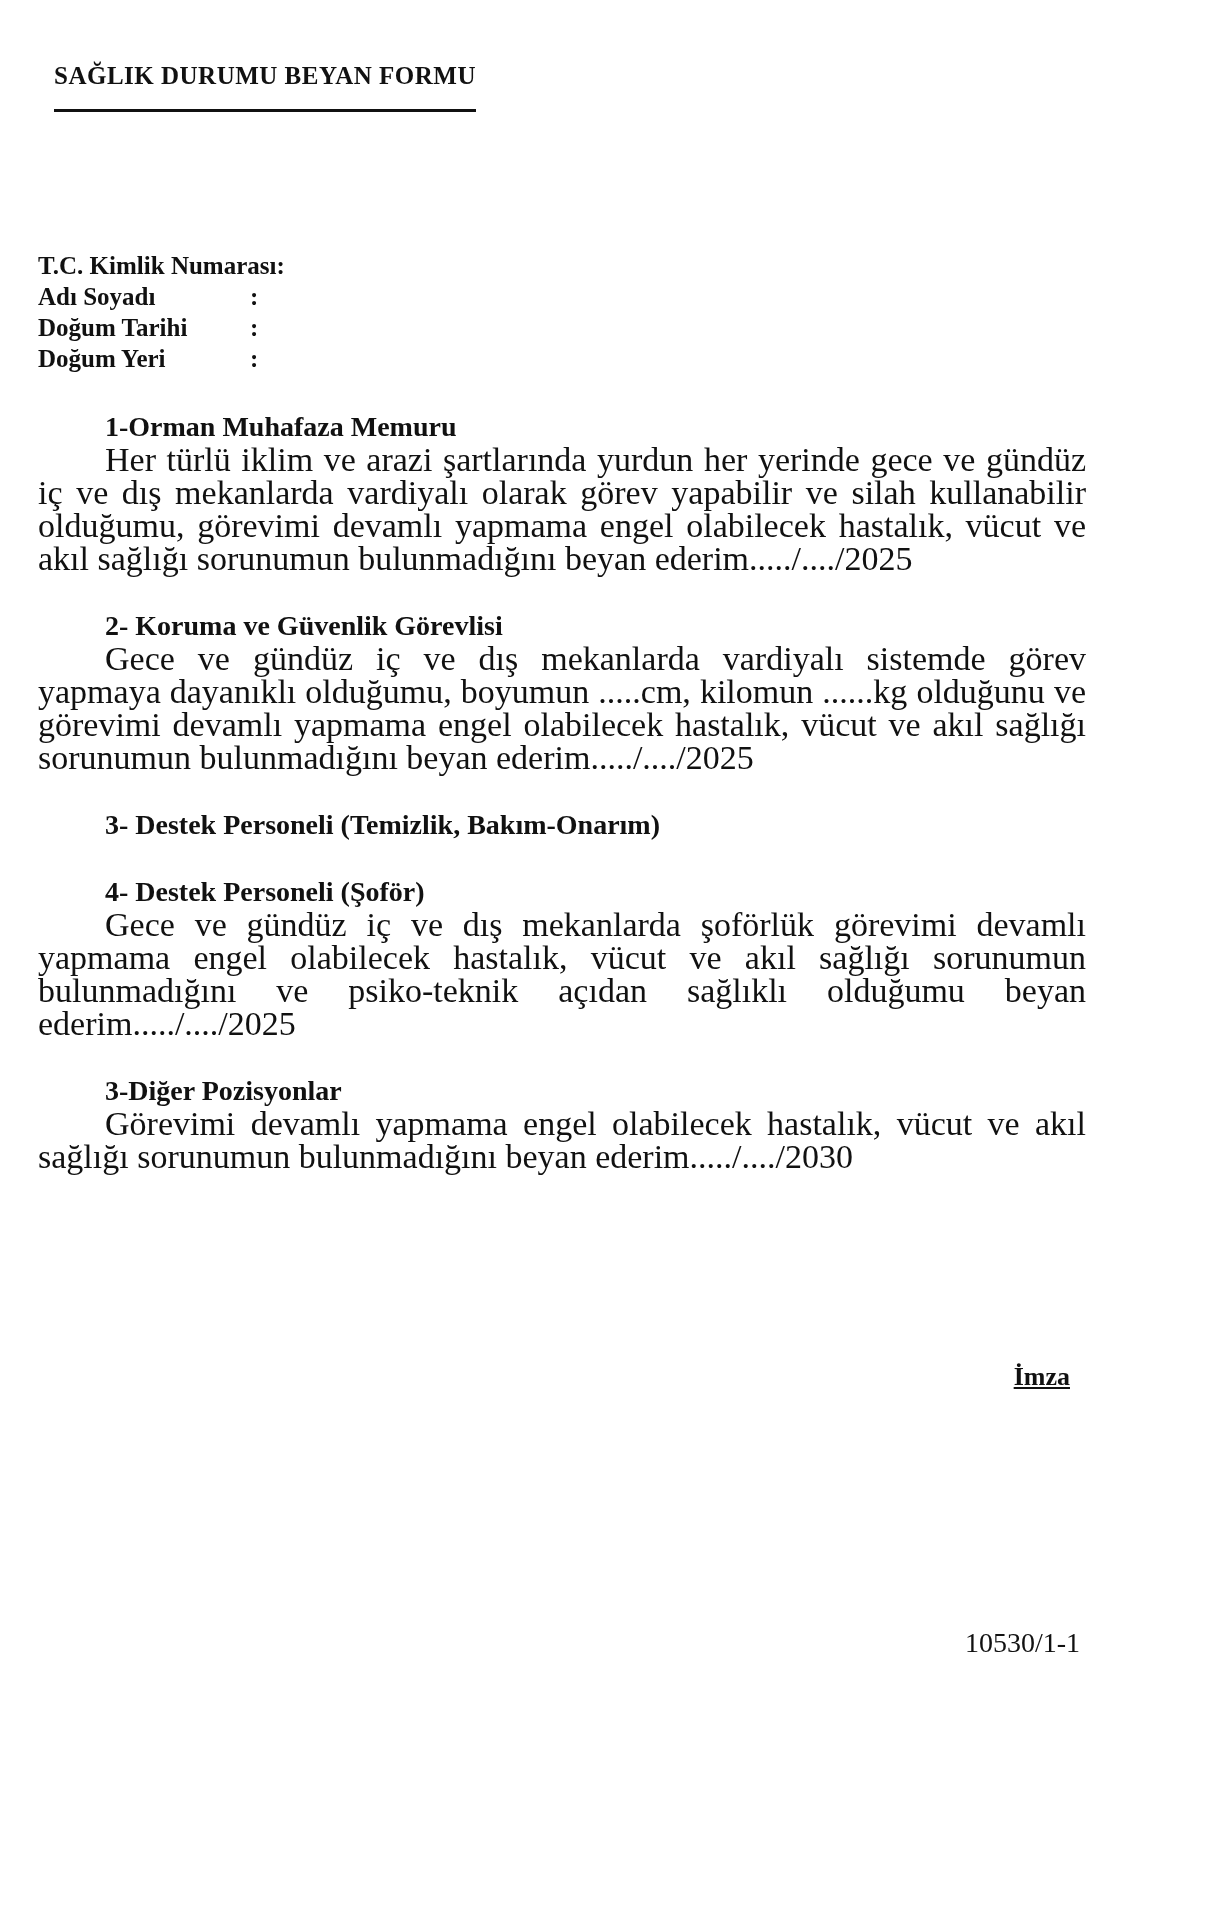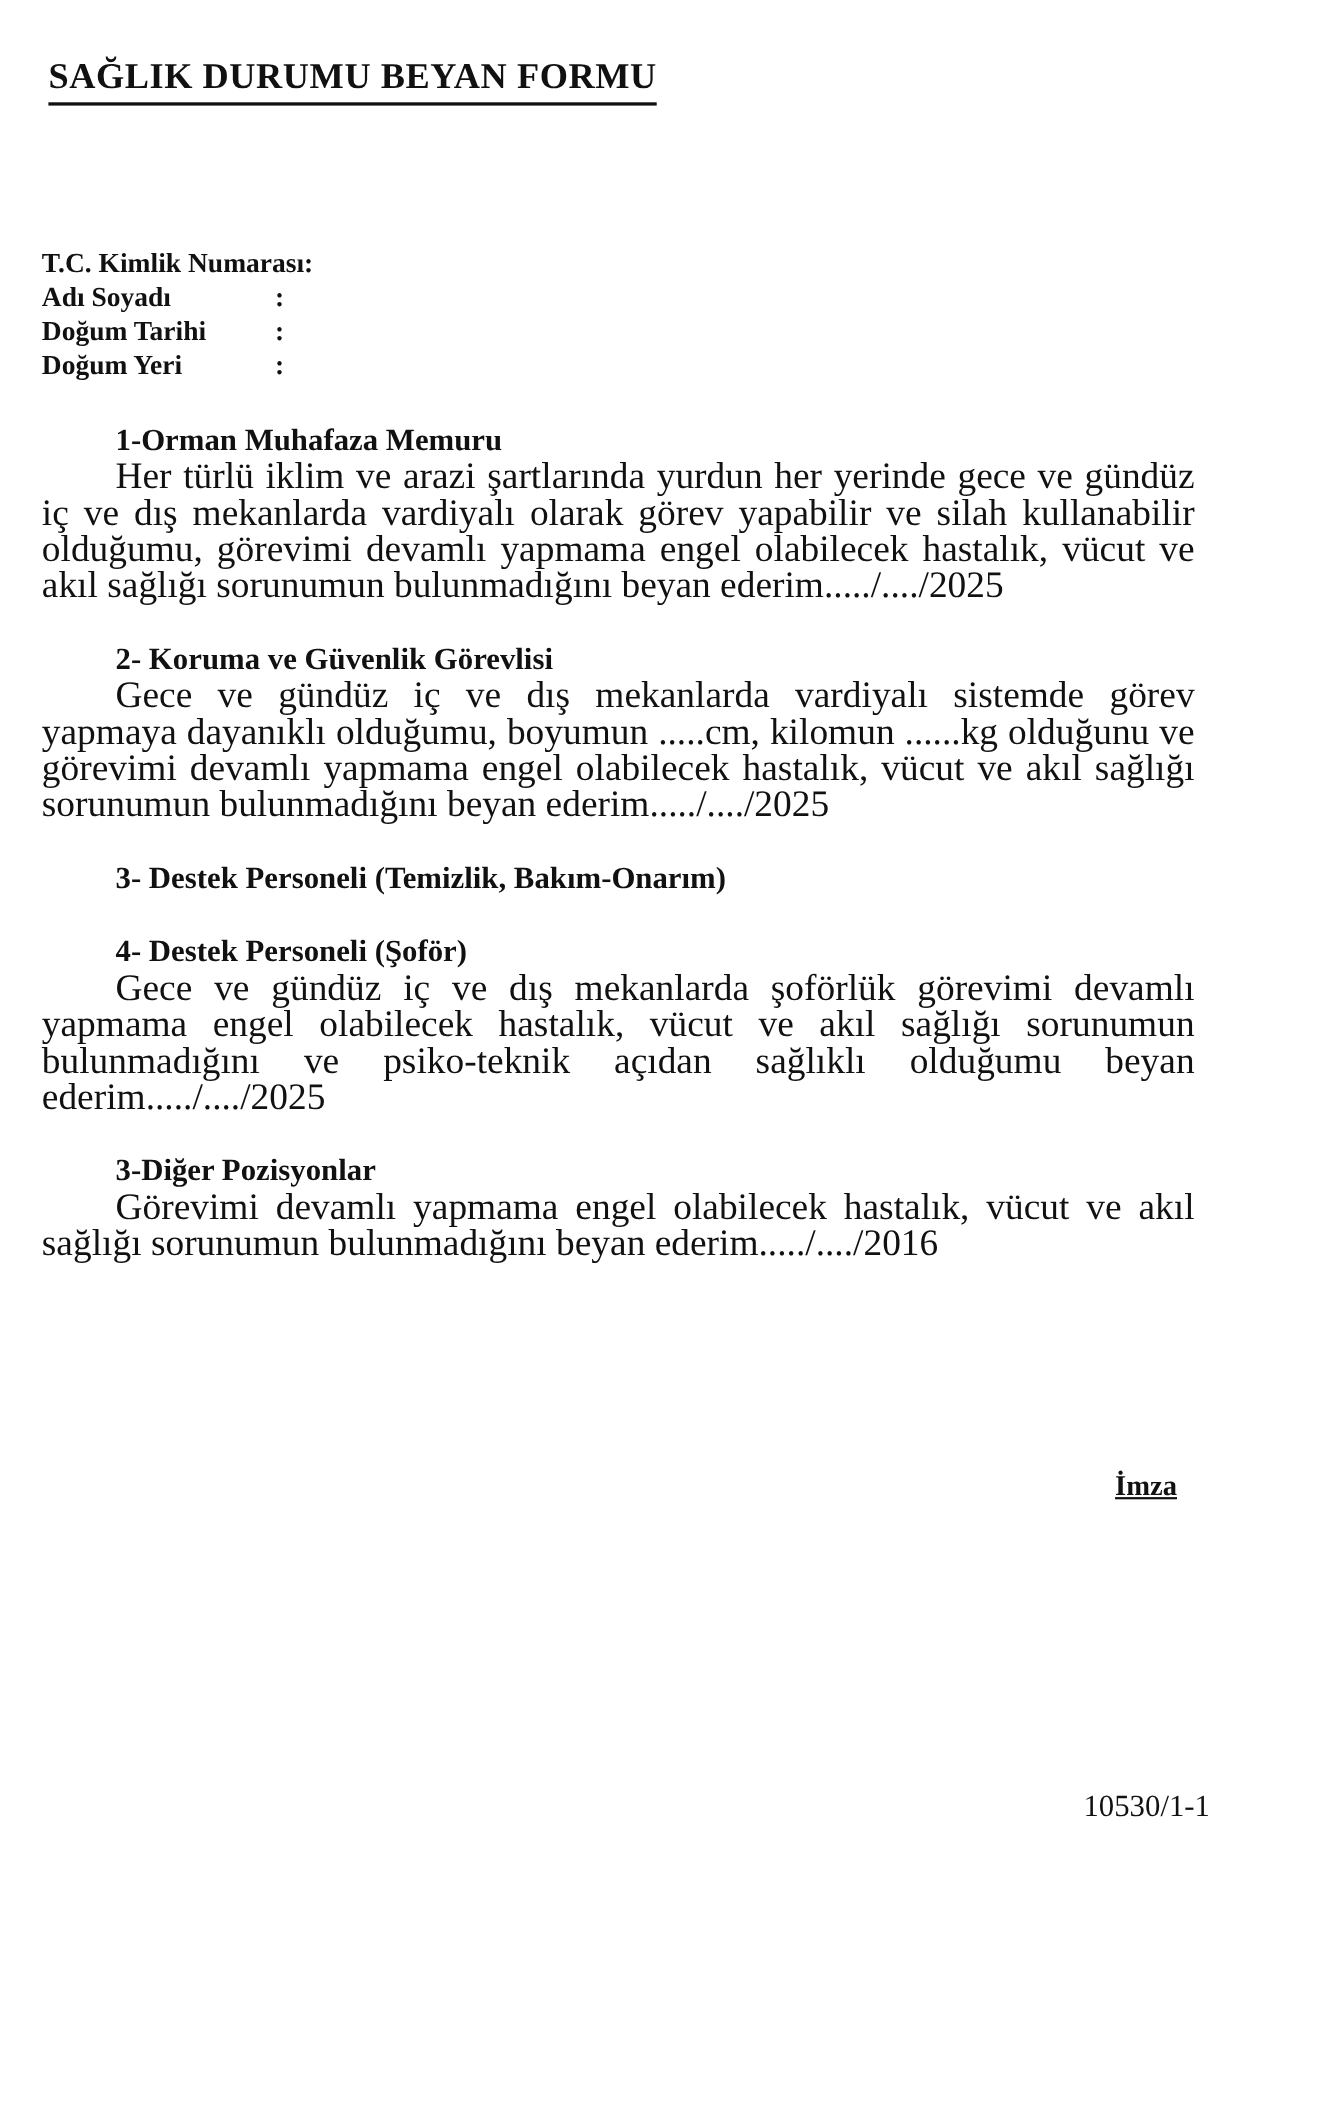--- a/index.html
+++ b/index.html
@@ -14,26 +14,26 @@
     height: 1920px;
     box-sizing: border-box;
     background: #ffffff;
     color: #111111;
     font-family: "Liberation Serif", "DejaVu Serif", serif;
     padding: 46px 134px 0 38px;
     overflow: hidden;
   }
   .doc-title {
     display: inline-block;
-    font-size: 33px;
+    font-size: 25px;
     font-weight: bold;
     letter-spacing: 0.5px;
     border-bottom: 3px solid #111111;
-    padding-bottom: 4px;
-    margin: 6px;
+    padding-bottom: 19px;
+    margin: 16px;
   }
   .fields {
     margin-top: 122px;
   }
   .field-row {
     font-size: 25px;
     font-weight: bold;
     line-height: 31px;
     white-space: nowrap;
   }
@@ -75,21 +75,21 @@
     margin-top: 188px;
     text-align: right;
     padding-right: 16px;
     font-size: 26px;
     font-weight: bold;
     line-height: 32px;
     text-decoration: underline;
   }
   .footer-code {
     position: absolute;
-    right: 120px;
+    right: 140px;
     top: 1626px;
     font-size: 28px;
     line-height: 34px;
     font-weight: normal;
     text-align: center;
   }
 </style>
 </head>
 <body>
 
@@ -123,21 +123,21 @@
     </section>
     <section class="decl">
       <h2>3- Destek Personeli (Temizlik, Bakım-Onarım)</h2>
     </section>
     <section class="decl">
       <h2>4- Destek Personeli (Şoför)</h2>
       <p>Gece ve gündüz iç ve dış mekanlarda şoförlük görevimi devamlı yapmama engel olabilecek hastalık, vücut ve akıl sağlığı sorunumun bulunmadığını ve psiko-teknik açıdan sağlıklı olduğumu beyan ederim...../..../2025</p>
     </section>
     <section class="decl">
       <h2>3-Diğer Pozisyonlar</h2>
-      <p>Görevimi devamlı yapmama engel olabilecek hastalık, vücut ve akıl sağlığı sorunumun bulunmadığını beyan ederim...../..../2016</p>
+      <p>Görevimi devamlı yapmama engel olabilecek hastalık, vücut ve akıl sağlığı sorunumun bulunmadığını beyan ederim...../..../2030</p>
     </section>
   </div>
 
   <div class="signature">İmza</div>
 
   <div class="footer-code">10530/1-1</div>
 
 </div>
 
 </body></html>

